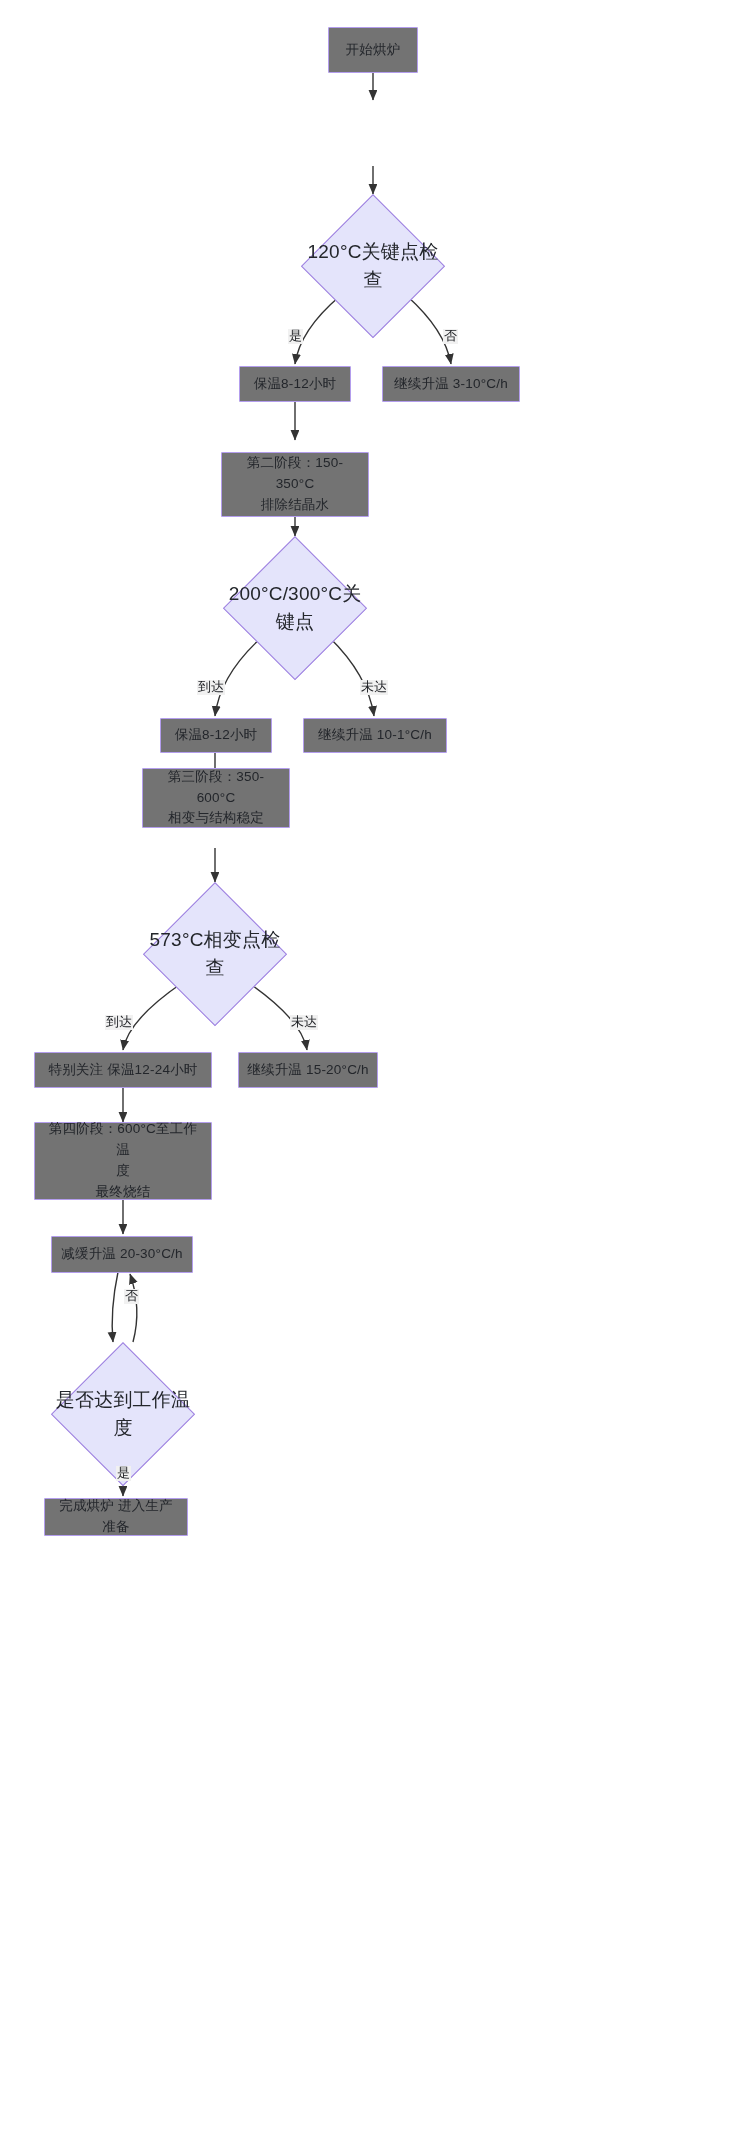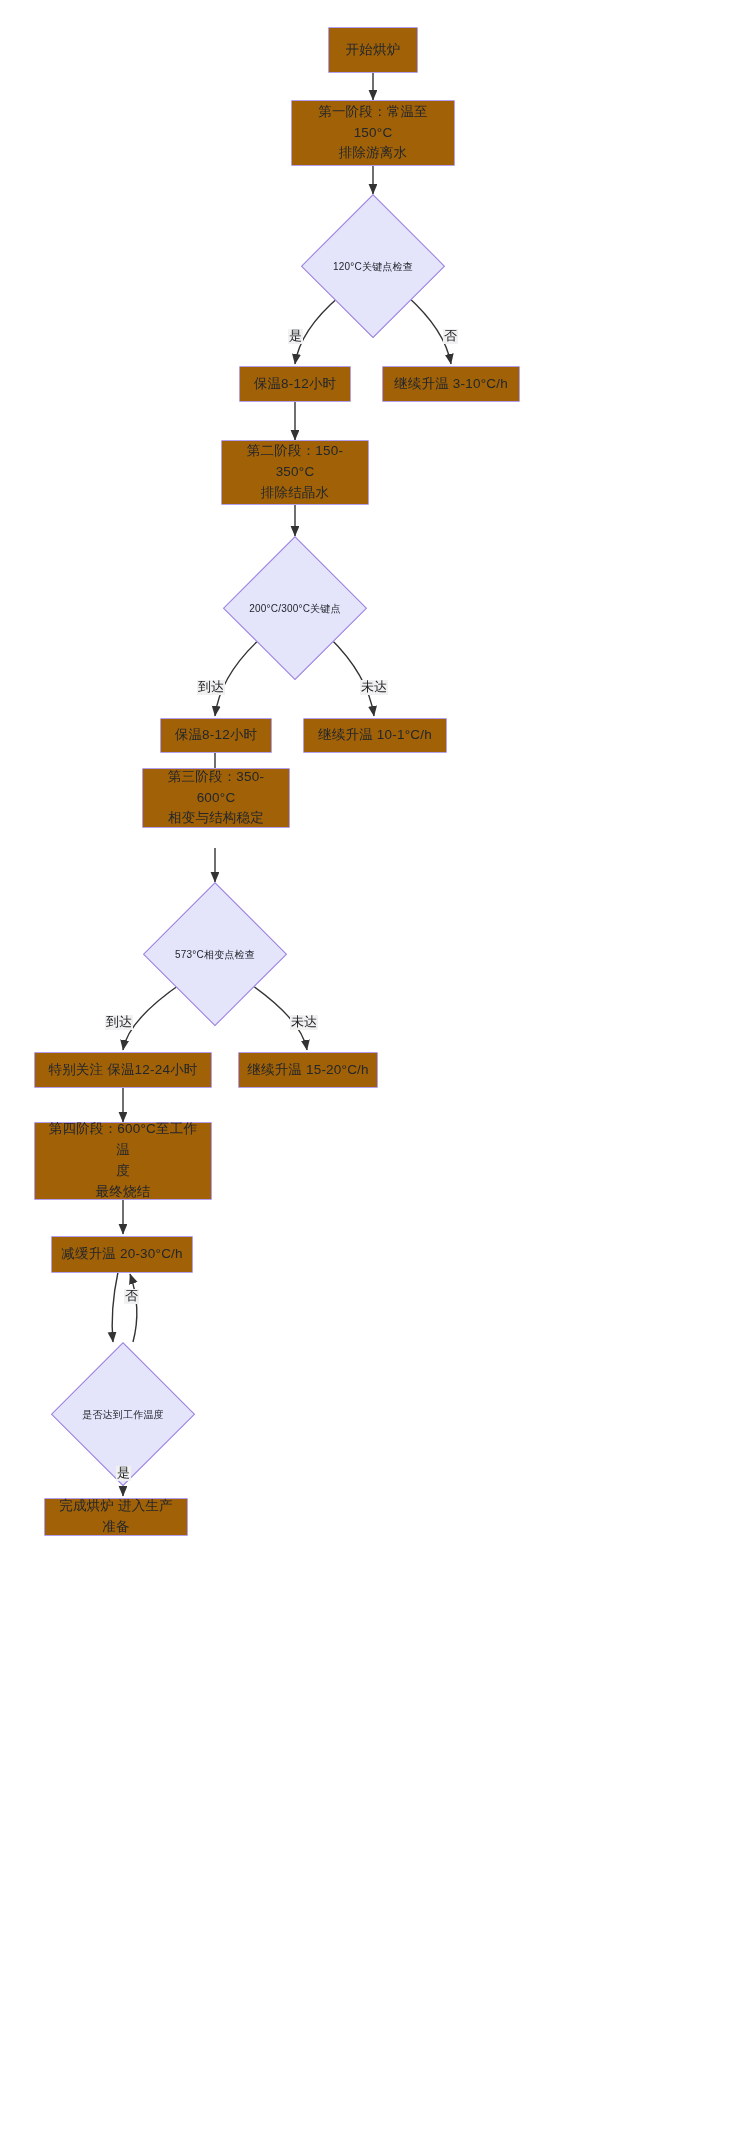--- a/index.html
+++ b/index.html
@@ -22,21 +22,21 @@
   }
   svg.edges {
     position: absolute;
     left: 0; top: 0;
     width: 750px;
     height: 2141px;
     pointer-events: none;
   }
   .node {
     position: absolute;
-    background: #a16207;
+    background: #737373;
     border: 1.4px solid #b39ded;
     display: flex;
     align-items: center;
     justify-content: center;
     text-align: center;
     color: #23262b;
     font-size: 13.5px;
     line-height: 1.55;
     letter-spacing: 0.2px;
     padding: 4px 8px;
@@ -59,21 +59,21 @@
   }
   .decision .dlabel {
     position: absolute;
     left: 0; top: 0;
     width: 100%; height: 100%;
     display: flex;
     align-items: center;
     justify-content: center;
     text-align: center;
     color: #23262b;
-    font-size: 10px;
+    font-size: 19px;
     line-height: 1.5;
     letter-spacing: 0.2px;
   }
   .edge-label {
     position: absolute;
     background: #f1f1f1;
     color: #1b1d21;
     font-size: 13px;
     line-height: 1.15;
     padding: 0px 1px;
@@ -125,36 +125,34 @@
       <path d="M118,1272 Q110,1310 113,1342"></path>
 
       <path d="M133,1342 Q142,1308 130,1274"></path>
 
       <path d="M123,1444 L123,1496"></path>
     </g>
   </svg>
 
   <div class="node process" style="left:328px; top:27px; width:90px; height:46px;">开始烘炉</div>
 
-  <div class="node process" style="left:291px; top:100px; width:164px; height:66px;">第一阶段：常温至150°C
-排除游离水</div>
 
   <div class="decision" style="left:301px; top:194px; width:144px; height:144px;">
     <div class="dia"></div>
     <div class="dlabel">120°C关键点检查</div>
   </div>
 
   <div class="edge-label" style="left:288px; top:329px;">是</div>
   <div class="edge-label" style="left:443px; top:329px;">否</div>
 
   <div class="node process" style="left:239px; top:366px; width:112px; height:36px;">保温8-12小时</div>
 
   <div class="node process" style="left:382px; top:366px; width:138px; height:36px;">继续升温 3-10°C/h</div>
 
-  <div class="node process" style="left:221px; top:440px; width:148px; height:65px;">第二阶段：150-350°C
+  <div class="node process" style="left:221px; top:452px; width:148px; height:65px;">第二阶段：150-350°C
 排除结晶水</div>
 
   <div class="decision" style="left:223px; top:536px; width:144px; height:144px;">
     <div class="dia"></div>
     <div class="dlabel">200°C/300°C关键点</div>
   </div>
 
   <div class="edge-label" style="left:197px; top:680px;">到达</div>
   <div class="edge-label" style="left:360px; top:680px;">未达</div>
 

